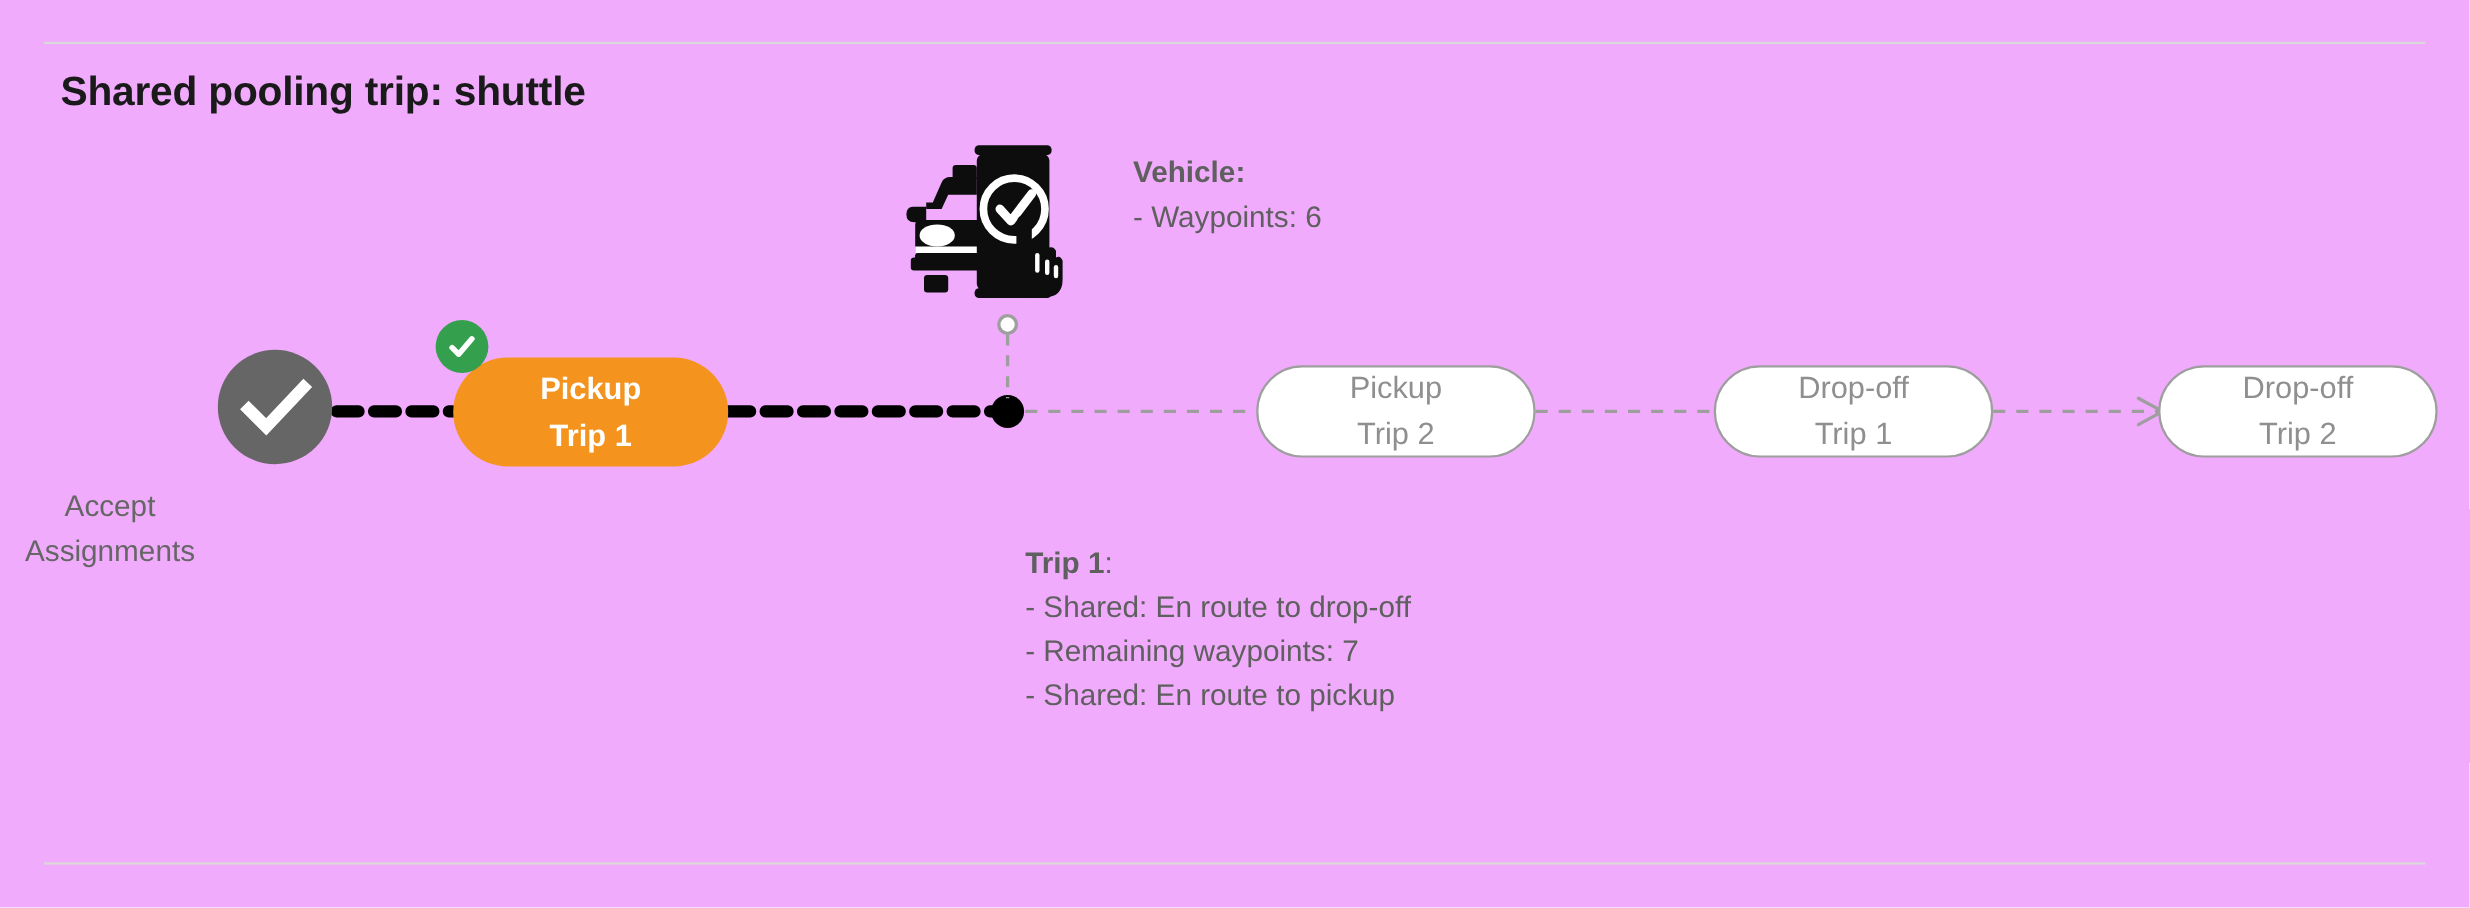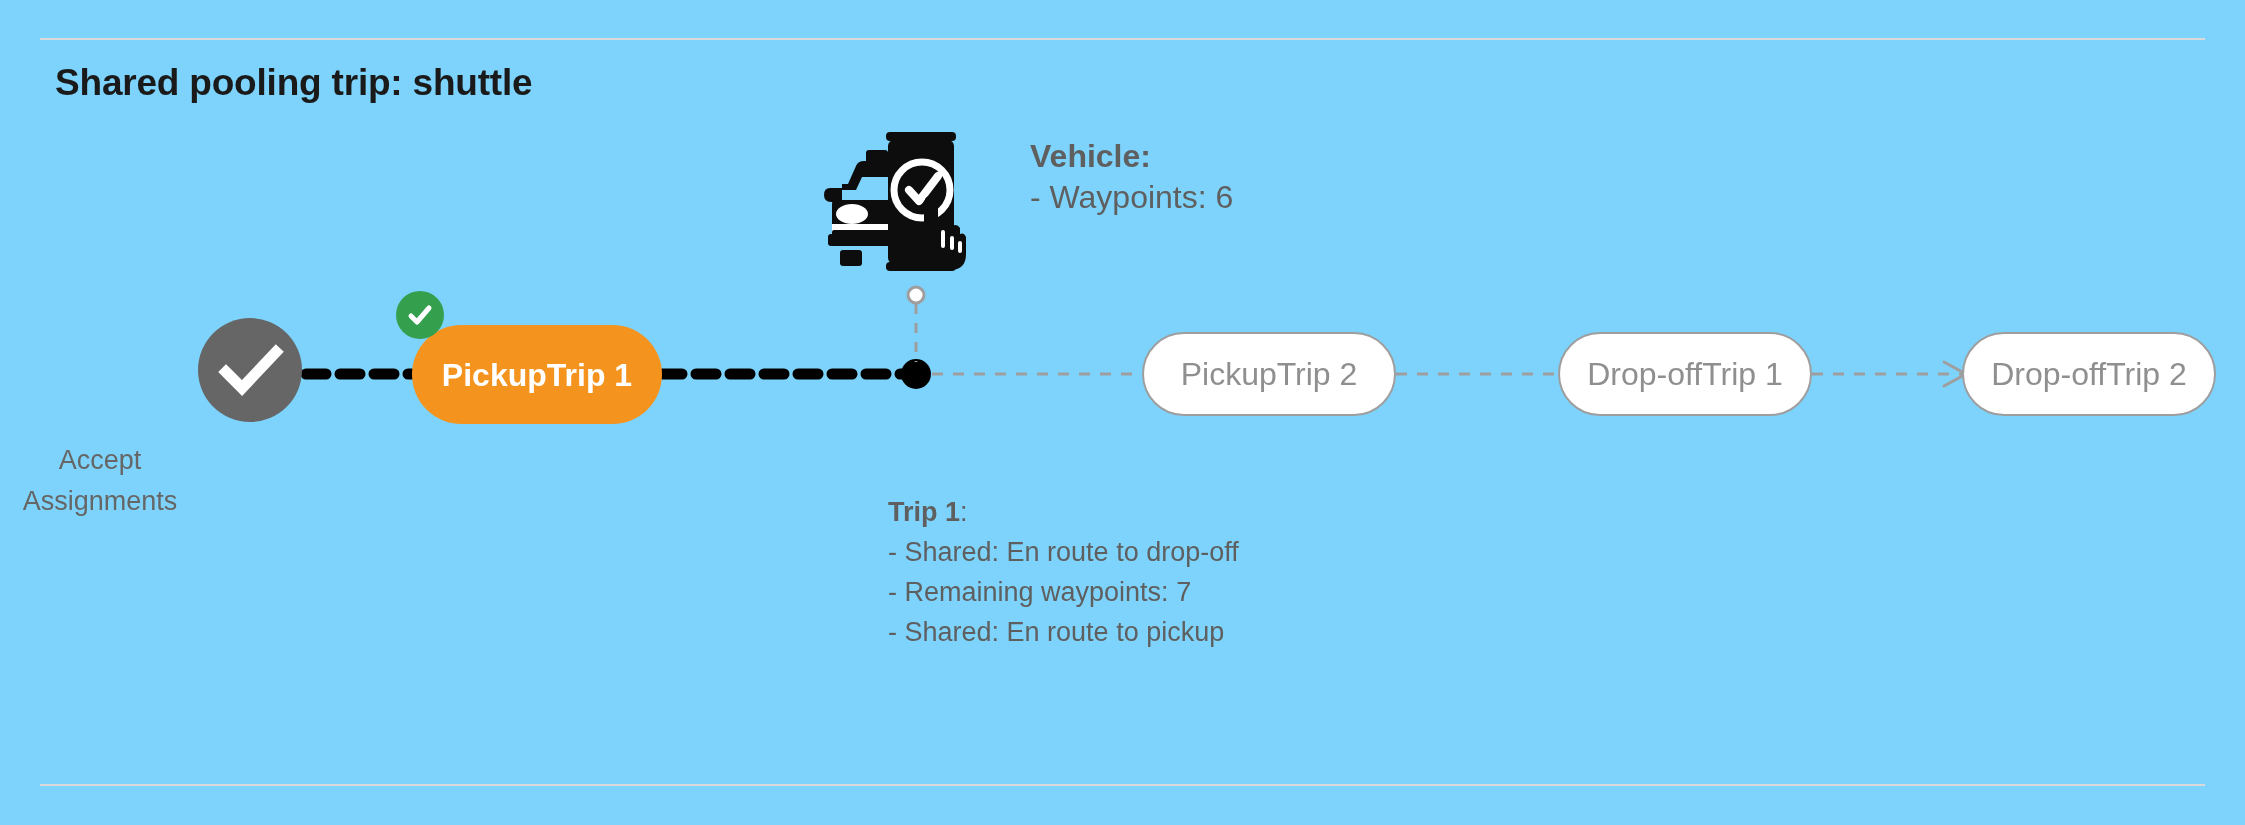--- a/index.html
+++ b/index.html
@@ -8,21 +8,21 @@
     background: #ffffff;
   }
   body {
     font-family: "Liberation Sans", sans-serif;
     -webkit-font-smoothing: antialiased;
   }
   #stage {
     position: relative;
     width: 2245px;
     height: 825px;
-    background: #7dd3fc;
+    background: #f0abfc;
     overflow: hidden;
   }
 
   
   .divider {
     position: absolute;
     left: 40px;
     width: 2165px;
     height: 2px;
     background: #d9d9d9;
@@ -77,25 +77,25 @@
     font-size: 27px;
     line-height: 41px;
     color: #666666;
   }
 
   
   .pill {
     position: absolute;
     box-sizing: border-box;
     display: flex;
-    flex-direction: row;
+    flex-direction: column;
     align-items: center;
     justify-content: center;
     border-radius: 52px;
-    font-size: 32px;
+    font-size: 28px;
     line-height: 42px;
     text-align: center;
     white-space: nowrap;
   }
   .pill.active {
     background: #F4941F;
     color: #ffffff;
     font-weight: bold;
   }
   .pill.pending {
@@ -121,39 +121,39 @@
     position: absolute;
     left: 812px;
     top: 122px;
     width: 160px;
     height: 155px;
   }
   .vehicle-caption {
     position: absolute;
     left: 1030px;
     top: 136px;
-    font-size: 32px;
+    font-size: 27px;
     line-height: 41px;
     color: #5f5f5f;
     white-space: nowrap;
   }
   .vehicle-caption .strong { font-weight: bold; color: #5f5f5f; }
 
   
   .trips-info {
     position: absolute;
     left: 888px;
     top: 492px;
     font-size: 27px;
     line-height: 40px;
     color: #5f5f5f;
     white-space: nowrap;
   }
   .trips-info .strong { font-weight: bold; }
-  .trips-info .row { display: block; }
+  .trips-info .row { display: block; margin-left: 44px; }
 </style>
 </head>
 <body>
 
 <div id="stage">
 
   <div class="divider top"></div>
   <div class="divider bottom"></div>
 
   <div class="page-title">Shared pooling trip: shuttle</div>

